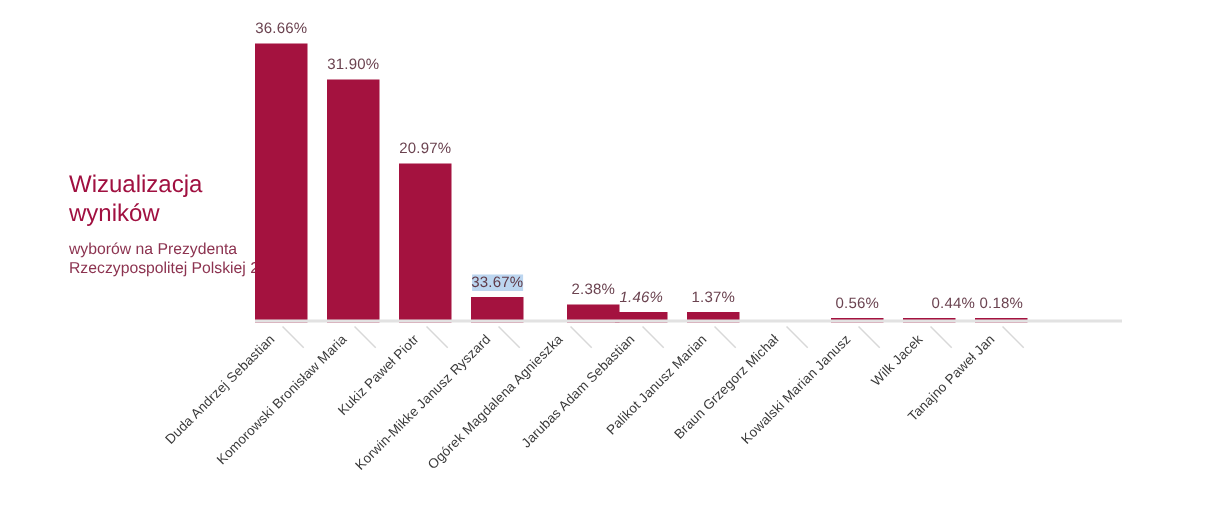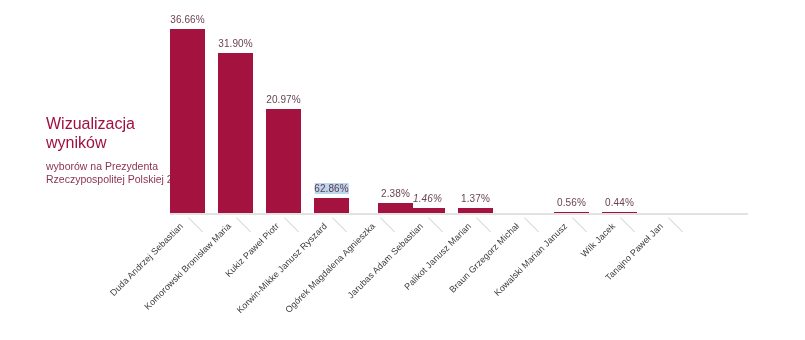--- a/index.html
+++ b/index.html
@@ -110,41 +110,45 @@
       <div class="bar-slot" style="left: 48px;">
         <div class="bar" title="Komorowski Bronisław Maria 31.90%" style="height: 162px; background: rgb(164, 18, 63);"></div>
         <div class="bar-label" style="bottom: 166px; text-align: right;">31.90%</div>
       </div>
       <div class="bar-slot" style="left: 96px; text-align: right;">
         <div class="bar" title="Kukiz Paweł Piotr 20.97%" style="height: 106px; background: rgb(164, 18, 63);"></div>
         <div class="bar-label" style="bottom: 110px;">20.97%</div>
       </div>
       <div class="bar-slot" style="left: 144px;">
         <div class="bar" title="Korwin-Mikke Janusz Ryszard 3.26%" style="height: 17px; background: rgb(164, 18, 63);"></div>
-        <div class="bar-label selected" style="bottom: 21px;">62.86%</div>
+        <div class="bar-label selected" style="bottom: 21px;">33.67%</div>
       </div>
       <div class="bar-slot" style="left: 192px; margin-left: 16px;">
         <div class="bar" title="Ogórek Magdalena Agnieszka 2.38%" style="height: 12px; background: rgb(164, 18, 63);"></div>
         <div class="bar-label" style="bottom: 16px;">2.38%</div>
       </div>
       <div class="bar-slot" style="left: 240px; font-style: italic;">
         <div class="bar" title="Jarubas Adam Sebastian 1.46%" style="height: 7px; background: rgb(164, 18, 63);"></div>
         <div class="bar-label" style="bottom: 11px;">1.46%</div>
       </div>
       <div class="bar-slot" style="left: 288px;">
         <div class="bar" title="Palikot Janusz Marian 1.37%" style="height: 7px; background: rgb(164, 18, 63);"></div>
         <div class="bar-label" style="bottom: 11px; text-align: center;">1.37%</div>
       </div>
       <div class="bar-slot" style="left: 384px;">
         <div class="bar" title="Kowalski Marian Janusz 0.56%" style="height: 3px; background: rgb(164, 18, 63);"></div>
         <div class="bar-label" style="bottom: 7px;">0.56%</div>
       </div>
       <div class="bar-slot" style="left: 432px;">
         <div class="bar" title="Wilk Jacek 0.44%" style="height: 3px; background: rgb(164, 18, 63);"></div>
-        <div class="bar-label" style="bottom: 7px;">0.44%</div>
+        <div class="bar-label" style="bottom: 7px; margin-left: 16px;">0.44%</div>
+      </div>
+      <div class="bar-slot" style="left: 480px;">
+        <div class="bar" title="Tanajno Paweł Jan 0.18%" style="height: 3px; background: rgb(164, 18, 63);"></div>
+        <div class="bar-label" style="bottom: 7px;">0.18%</div>
       </div>
     </div>
   <div id="axis"></div>
 
 <div class="tick" style="left: 187.5px;"></div>
     <div class="cat-label" style="left: 177.5px;">Duda Andrzej Sebastian</div>
     <div class="tick" style="left: 235.5px;"></div>
     <div class="cat-label" style="left: 225.5px;">Komorowski Bronisław Maria</div>
     <div class="tick" style="left: 283.5px;"></div>
     <div class="cat-label" style="left: 273.5px;">Kukiz Paweł Piotr</div>

